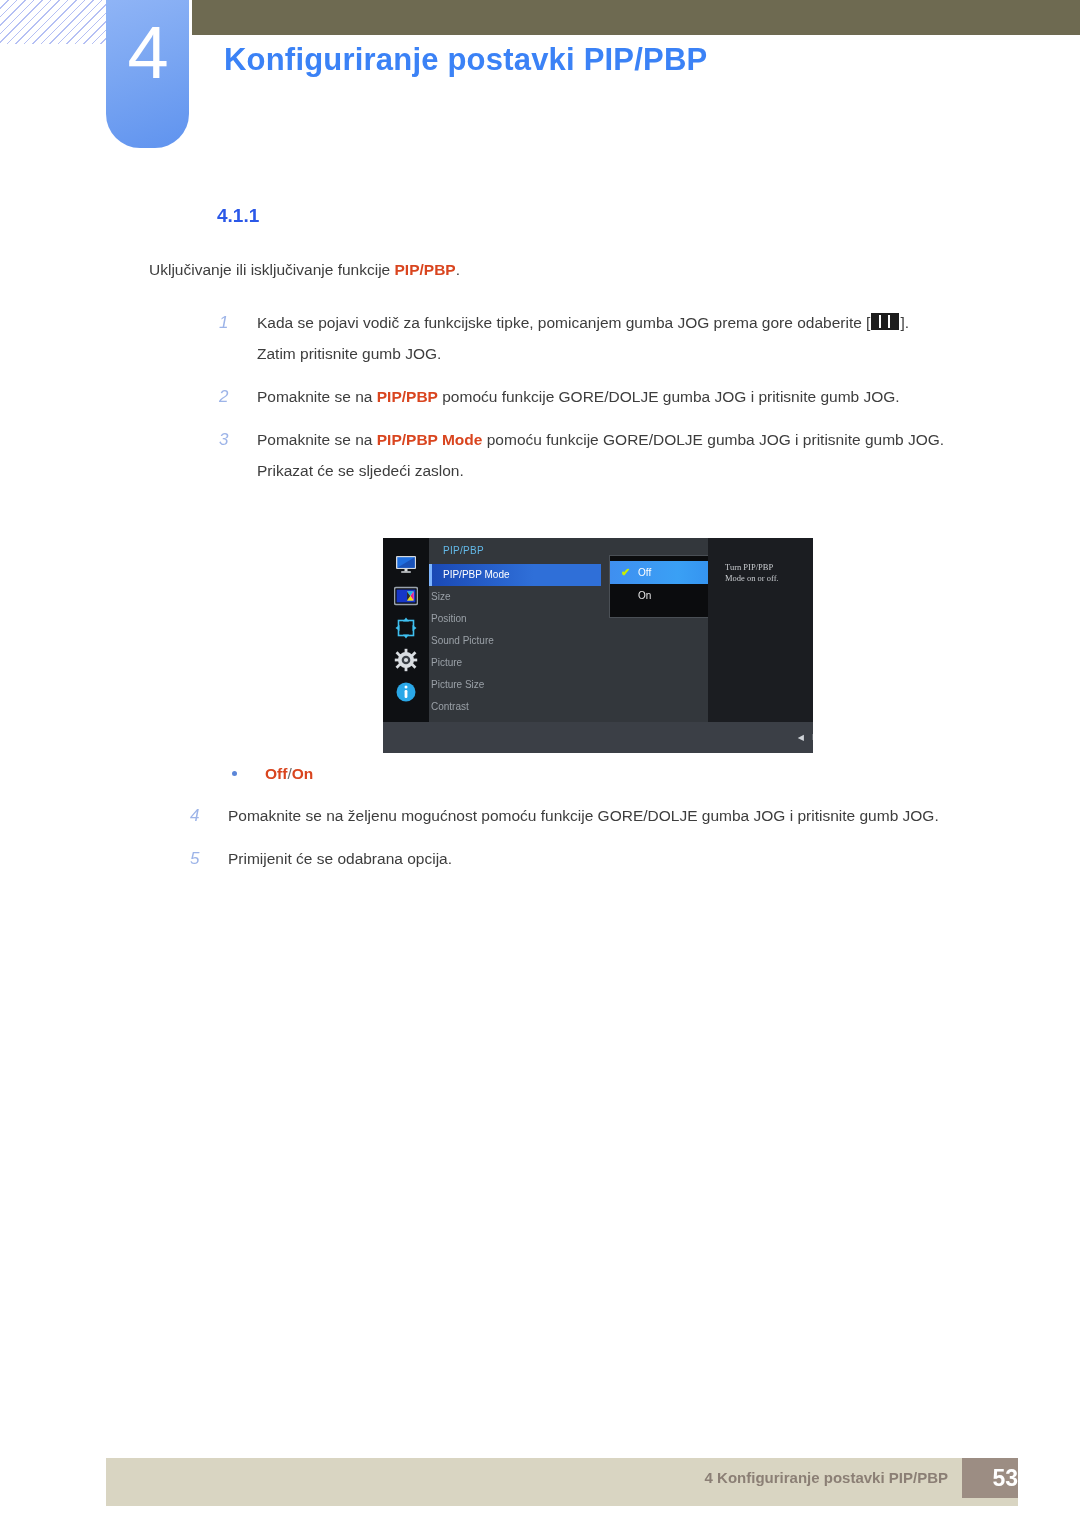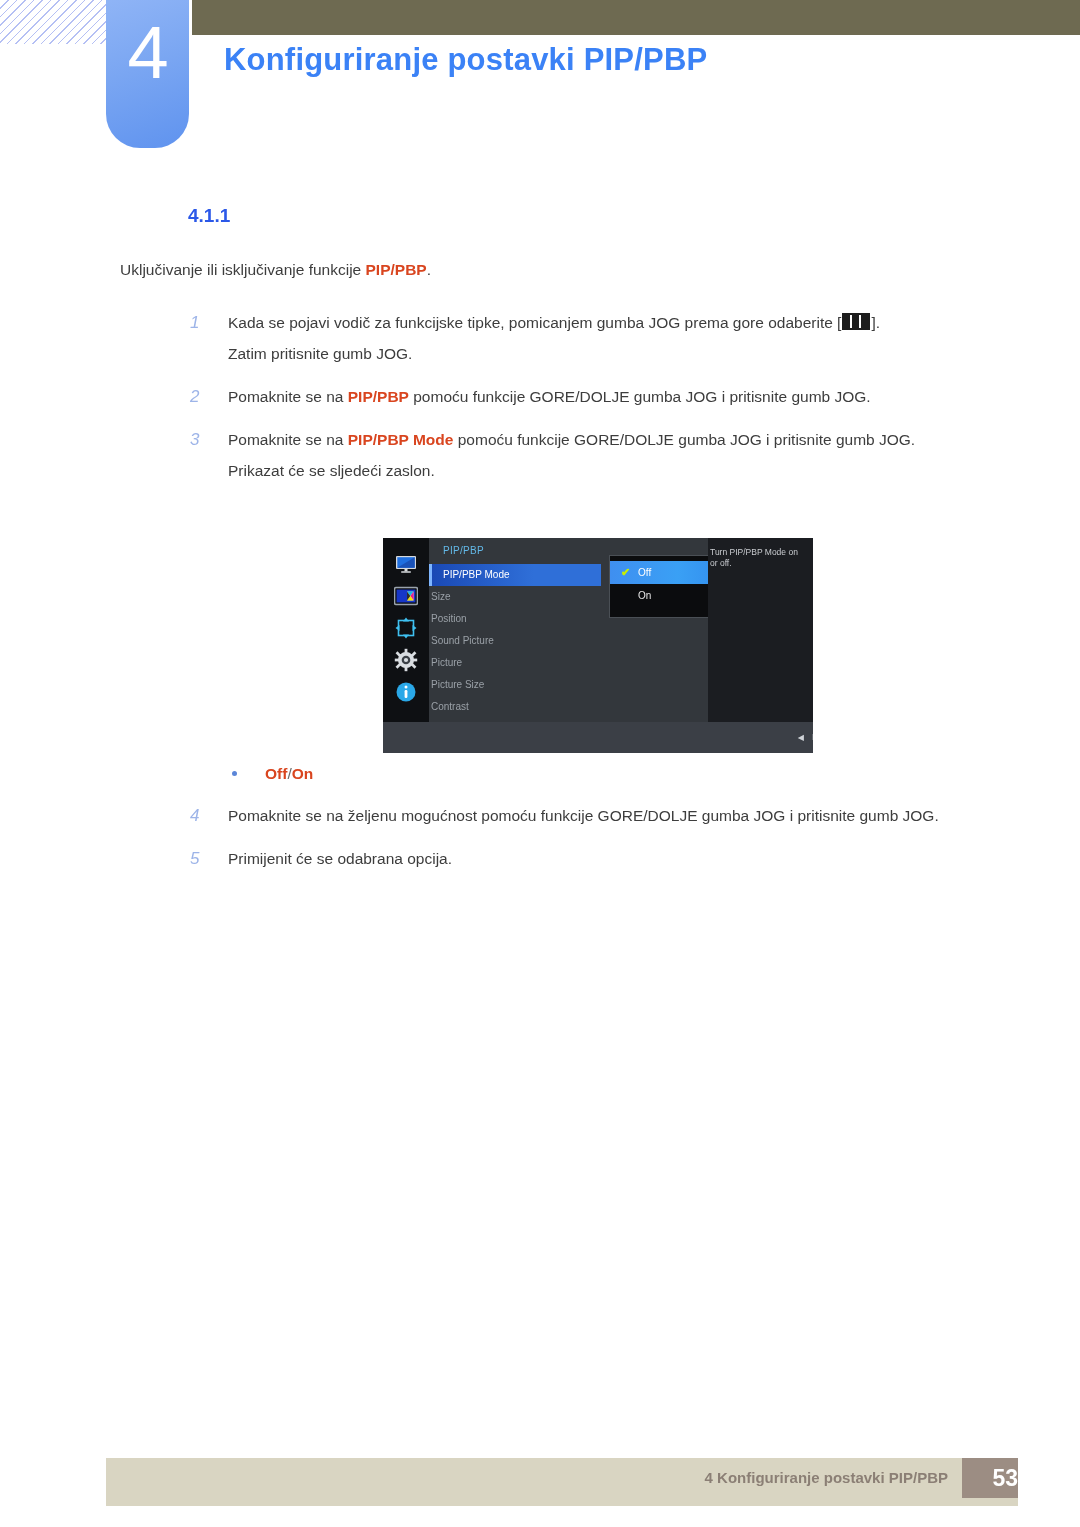--- a/index.html
+++ b/index.html
@@ -62,20 +62,21 @@
     color: #3b82f6;
     letter-spacing: 0.2px;
     white-space: nowrap;
   }
 
   
   .content {
     position: absolute;
     left: 0; top: 205px;
     width: 933px;
+    padding-left: 29px;
   }
   .sec-head {
     margin: 0 0 0 188px;
     font-size: 19px;
     font-weight: bold;
     color: #2b58e8;
     display: flex;
   }
   .sec-head .num { width: 72px; }
   .intro {
@@ -213,25 +214,26 @@
     font-weight: bold;
   }
 
   .osd-desc {
     position: absolute;
     left: 325px; top: 0;
     width: 105px; height: 184px;
     background: #1b1d21;
   }
   .osd-desc p {
-    margin: 1px;
+    margin: 16px;
     padding: 8px 6px 0 1px;
     font-size: 8.5px;
     line-height: 11px;
     color: #c9ccd0;
+    font-family: Liberation Serif, serif;
   }
   .osd-foot {
     position: absolute;
     left: 0; bottom: 0;
     width: 100%; height: 31px;
     background: #3b3f46;
     padding-left: 36px;
   }
   .osd-return {
     position: absolute;

